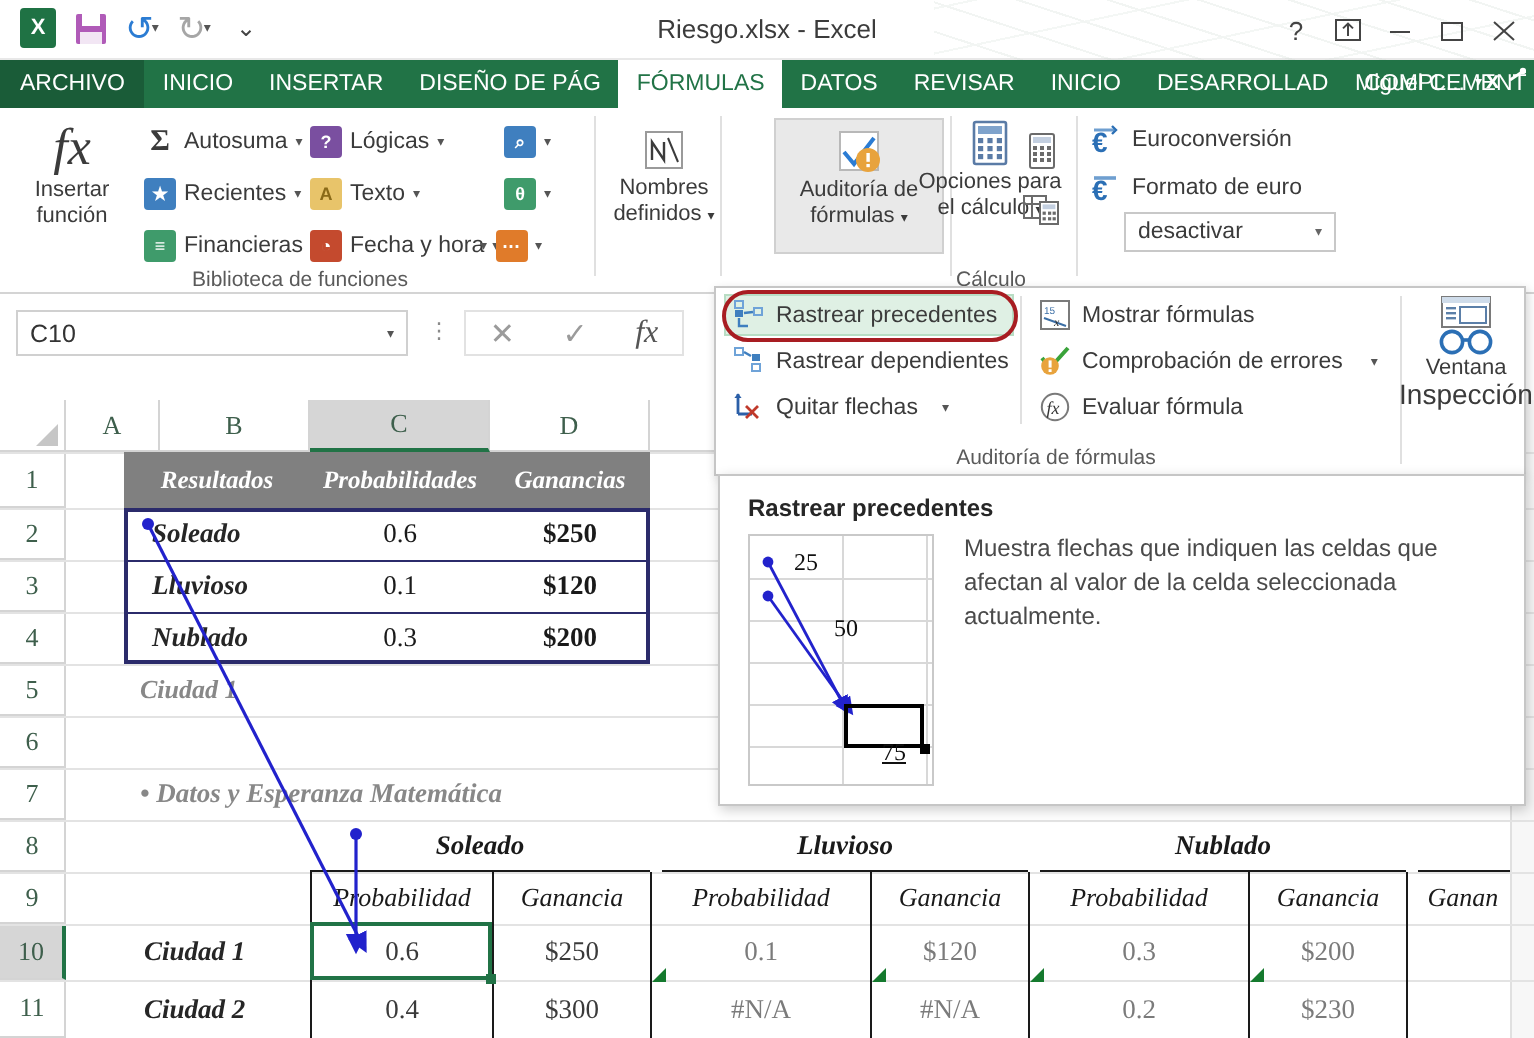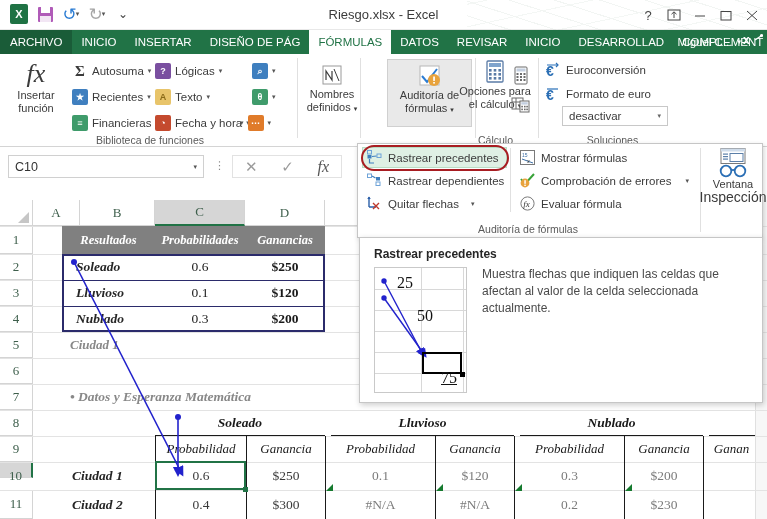--- a/index.html
+++ b/index.html
@@ -159,21 +159,21 @@
     position:absolute; left:359px; top:237px; width:404px; height:166px;
     background:#ffffff; border:1px solid #c6c6c6; box-shadow:1px 2px 6px rgba(0,0,0,.2);
   }
   .tt-title { position:absolute; left:14px; top:9px; font-size:12px; font-weight:bold;
               color:#262626; }
   .tt-pic { position:absolute; left:14px; top:29px; width:93px; height:126px;
             border:1px solid #c9c9c9; background:#fff; }
   .tt-gl { position:absolute; background:#d8d8d8; }
   .tt-body { position:absolute; left:122px; top:28px; width:268px; font-size:12px;
              color:#4a4a4a; line-height:17px; }
-  .tt-num { position:absolute; font-family:"Liberation Serif", serif; font-size:16px; color:#111;}
+  .tt-num { position:absolute; font-family:"Liberation Serif", serif; font-size:12px; color:#111;}
   .tt-cellbox { position:absolute; left:47px; top:84px; width:40px; height:22px;
                 border:2.5px solid #000; }
   .tt-handle { position:absolute; left:85px; top:104px; width:5px; height:5px; background:#000;}
 </style>
 </head>
 <body>
 
 <div class="titlebar">
   <div class="tb-texture"></div>
 
@@ -395,21 +395,20 @@
             <rect x="10.3" y="14.6" width="1.6" height="1.6"></rect>
             <rect x="13" y="14.6" width="1.6" height="1.6"></rect>
             <rect x="15.3" y="14.6" width="1.6" height="1.6"></rect>
           </g>
       </svg>
     </div>
     <div class="rsep" style="left:33px;"></div>
   </div>
 
   <div class="rgroup" style="left:540px; width:145px;">
-    <div class="glabel" style="left:0;width:145px;">Soluciones</div>
     <div class="smallrow" style="position:absolute; left:4px; top:5px;">
       <svg width="18" height="16" viewBox="0 0 18 16">
         <text x="2" y="14" font-size="14" font-weight="bold" fill="#2b6fb5" font-family="Liberation Sans">€</text>
         <path d="M3 3 L13 3" stroke="#6f9fd0" stroke-width="1.5"></path>
         <path d="M12 1 L14 3 L12 5" fill="none" stroke="#2b6fb5" stroke-width="1.2"></path>
       </svg>
       <span class="lbl">Euroconversión</span>
     </div>
     <div class="smallrow" style="position:absolute; left:4px; top:29px;">
       <svg width="18" height="16" viewBox="0 0 18 16">
@@ -452,21 +451,21 @@
 
   <div class="rh" style="top:42px;  height:28px; line-height:27px;">1</div>
   <div class="rh" style="top:70px;  height:26px; line-height:25px;">2</div>
   <div class="rh" style="top:96px;  height:26px; line-height:25px;">3</div>
   <div class="rh" style="top:122px; height:26px; line-height:25px;">4</div>
   <div class="rh" style="top:148px; height:26px; line-height:25px;">5</div>
   <div class="rh" style="top:174px; height:26px; line-height:25px;">6</div>
   <div class="rh" style="top:200px; height:26px; line-height:25px;">7</div>
   <div class="rh" style="top:226px; height:26px; line-height:25px;">8</div>
   <div class="rh" style="top:252px; height:26px; line-height:25px;">9</div>
-  <div class="rh sel" style="top:278px; height:16px; line-height:27px;">10</div>
+  <div class="rh sel" style="top:278px; height:28px; line-height:27px;">10</div>
   <div class="rh" style="top:306px; height:29px; line-height:28px;">11</div>
 
   <div class="gline-h" style="top:42px;"></div>
   <div class="gline-h" style="top:70px;"></div>
   <div class="gline-h" style="top:96px;"></div>
   <div class="gline-h" style="top:122px;"></div>
   <div class="gline-h" style="top:148px;"></div>
   <div class="gline-h" style="top:174px;"></div>
   <div class="gline-h" style="top:200px;"></div>
   <div class="gline-h" style="top:226px;"></div>

